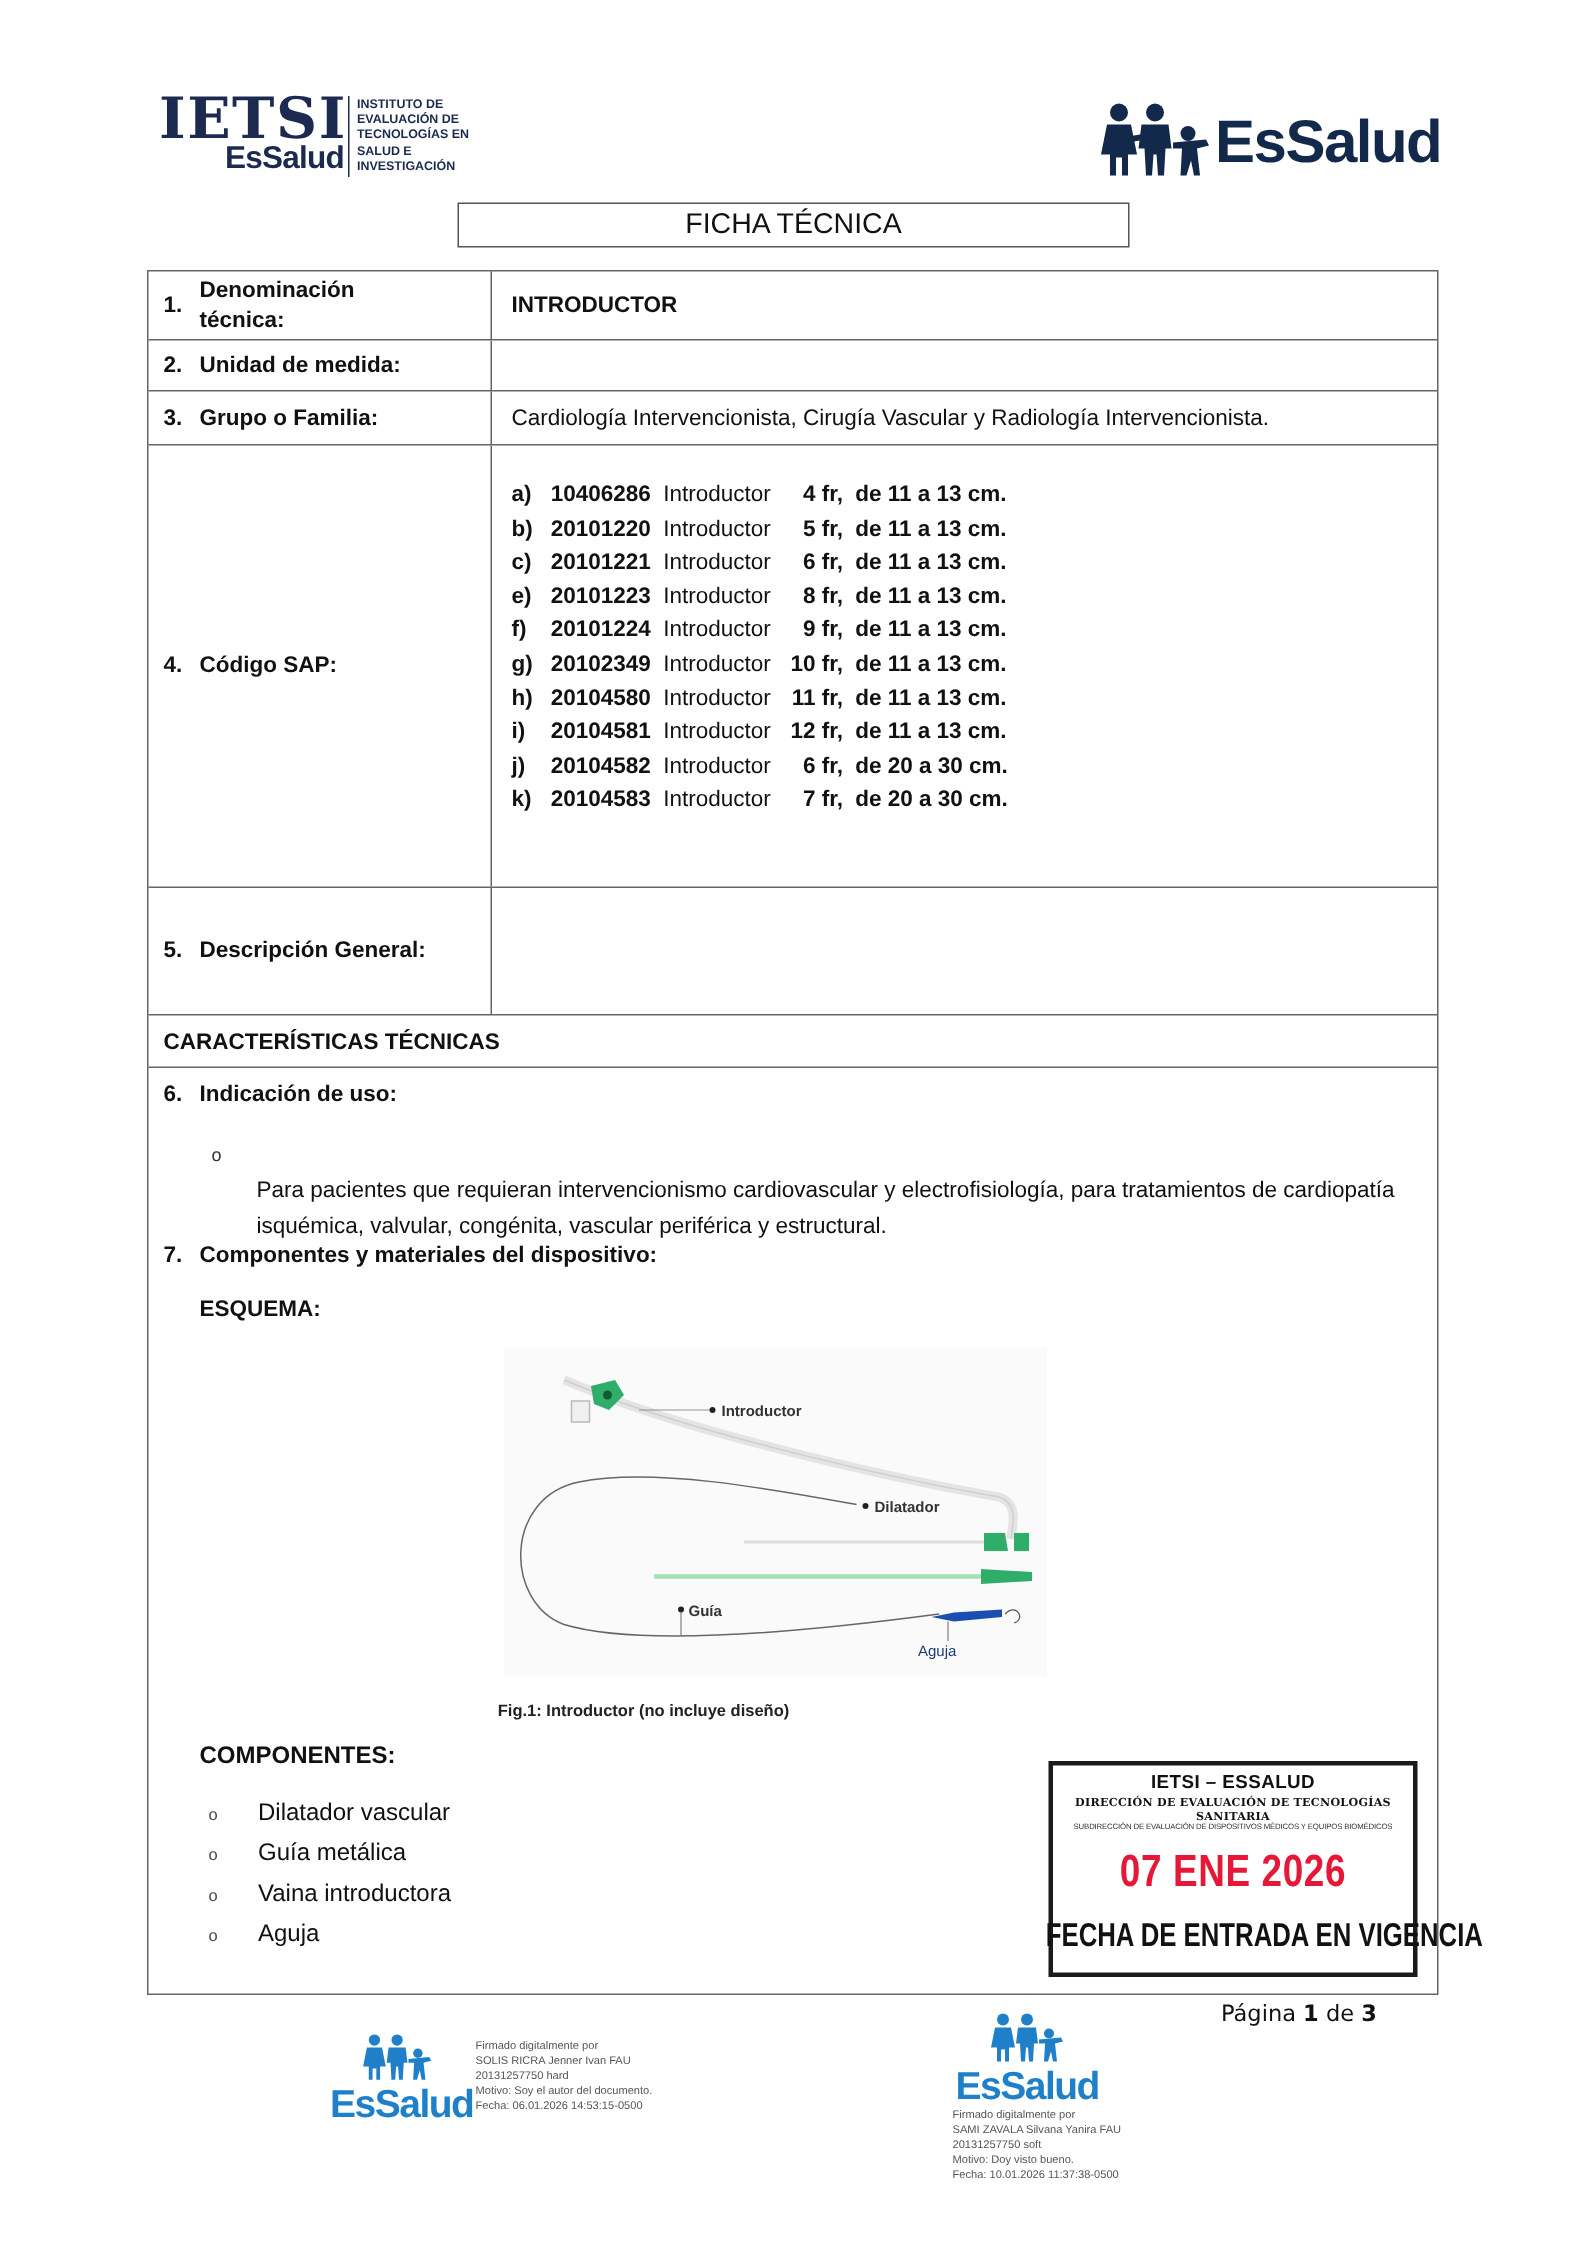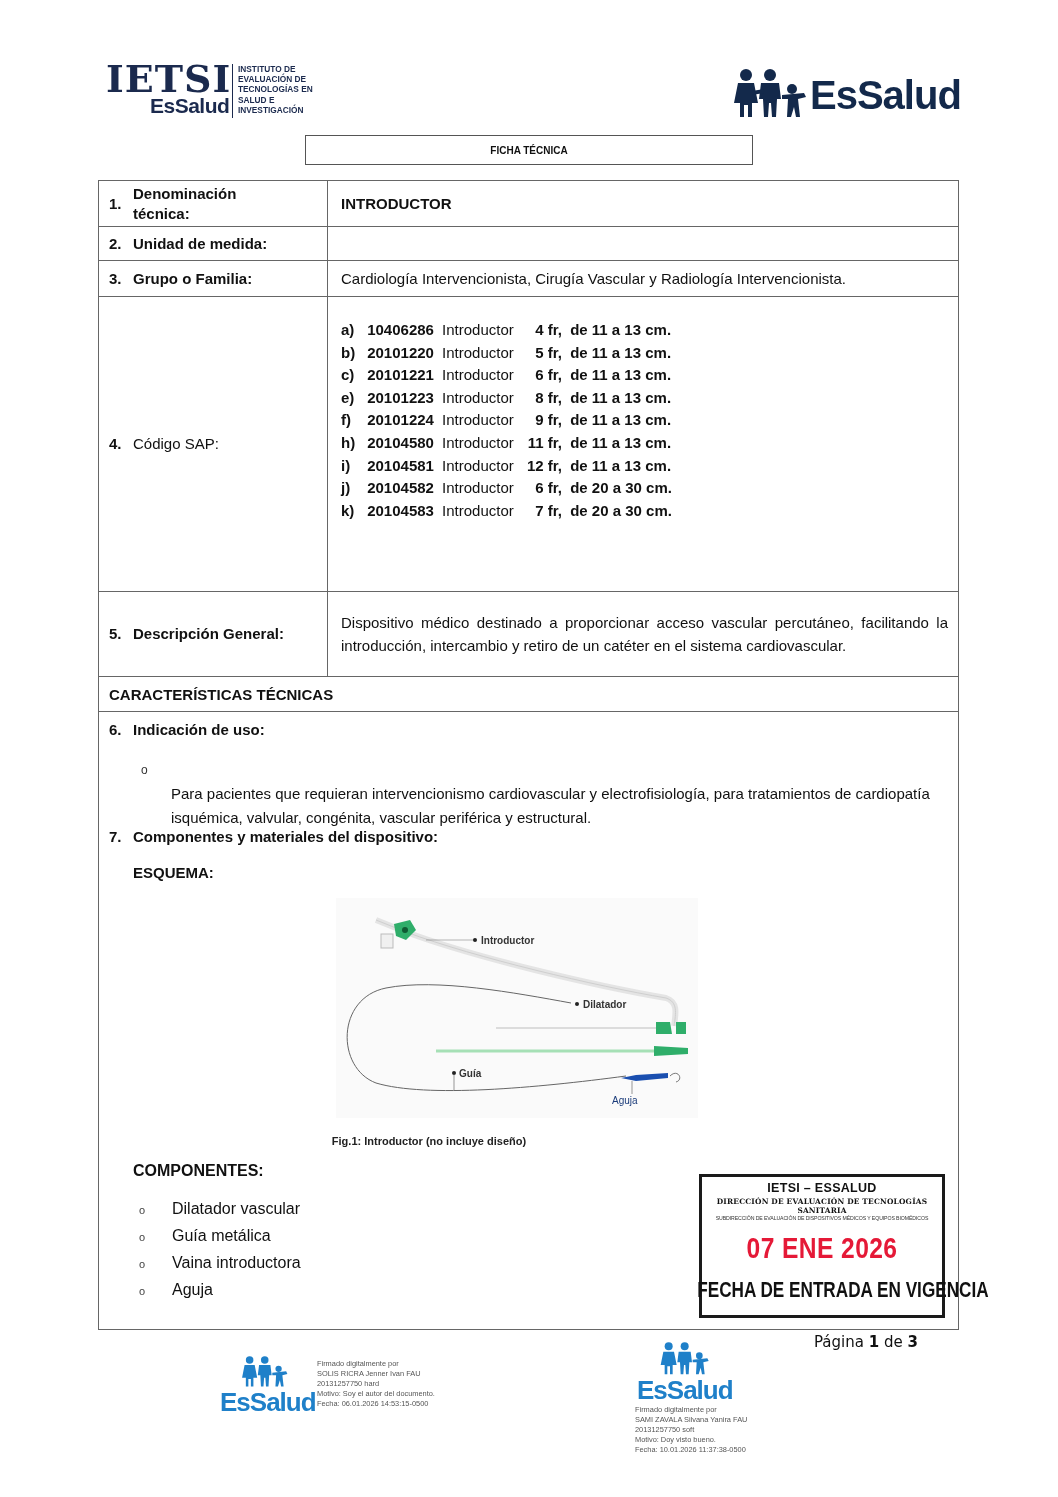--- a/index.html
+++ b/index.html
@@ -17,21 +17,21 @@
   .ietsi-text { position: absolute; left: 134px; top: 4px; font-size: 8.3px; line-height: 10.2px;
                 color: #1b2a4e; font-weight: bold; }
 
   .essalud-logo { left: 734px; top: 67px; width: 226px; height: 54px; }
   .essalud-word { position: absolute; left: 76px; top: 6px; font-size: 40px; font-weight: bold;
                   color: #13294b; letter-spacing: -1px; }
 
   
   .title-box { left: 305px; top: 135px; width: 446px; height: 28px; border: 1.5px solid #555;
                display: flex; align-items: center; justify-content: center;
-               font-weight: bold; font-size: 10px; }
+               font-weight: normal; font-size: 19px; }
 
   
   .main { left: 98px; top: 180px; width: 861px; height: 1150px; border: 1.5px solid #666; box-sizing: border-box; }
   .row { position: absolute; left: 0; width: 100%; border-bottom: 1.5px solid #666; box-sizing: border-box; }
   .cell-l { position: absolute; left: 0; top: 0; bottom: 0; width: 229px; border-right: 1.5px solid #666;
             box-sizing: border-box; padding-left: 10px; display: flex; align-items: center;
             font-weight: bold; font-size: 15px; line-height: 20px; }
   .cell-r { position: absolute; left: 229px; right: 0; top: 0; bottom: 0; padding: 0 10px 0 13px;
             display: flex; align-items: center; font-size: 15px; }
   .num { display: inline-block; width: 24px; }
@@ -121,44 +121,42 @@
     <div class="cell-l">
       <span class="num">3.</span>
       <span class="lbl">Grupo o Familia:</span>
     </div>
     <div class="cell-r">Cardiología Intervencionista, Cirugía Vascular y Radiología Intervencionista.</div>
   </div>
 
   <div class="row" style="top:116px;height:295px;">
     <div class="cell-l" style="font-weight:bold">
       <span class="num">4.</span>
-      <span class="lbl" style="font-weight:normal">Código SAP:</span>
+      <span class="lbl" style="font-weight:bold">Código SAP:</span>
     </div>
     <div class="cell-r" style="align-items:flex-start;padding-top:22px;">
       <div class="sap-list" id="sap-list">
           <div class="sap-item"><b style="display:inline-block;width:22px">a)</b> <b>10406286</b> <span style="margin-left:4px">Introductor</span> <b style="display:inline-block;min-width:44px;text-align:right;margin-right:4px">4 fr,</b> <b>de 11 a 13 cm.</b> </div>
           <div class="sap-item"><b style="display:inline-block;width:22px">b)</b> <b>20101220</b> <span style="margin-left:4px">Introductor</span> <b style="display:inline-block;min-width:44px;text-align:right;margin-right:4px">5 fr,</b> <b>de 11 a 13 cm.</b> </div>
           <div class="sap-item"><b style="display:inline-block;width:22px">c)</b> <b>20101221</b> <span style="margin-left:4px">Introductor</span> <b style="display:inline-block;min-width:44px;text-align:right;margin-right:4px">6 fr,</b> <b>de 11 a 13 cm.</b> </div>
           <div class="sap-item"><b style="display:inline-block;width:22px">e)</b> <b>20101223</b> <span style="margin-left:4px">Introductor</span> <b style="display:inline-block;min-width:44px;text-align:right;margin-right:4px">8 fr,</b> <b>de 11 a 13 cm.</b> </div>
           <div class="sap-item"><b style="display:inline-block;width:22px">f)</b> <b>20101224</b> <span style="margin-left:4px">Introductor</span> <b style="display:inline-block;min-width:44px;text-align:right;margin-right:4px">9 fr,</b> <b>de 11 a 13 cm.</b> </div>
+          <div class="sap-item"><b style="display:inline-block;width:22px">g)</b> <b>20102349</b> <span style="margin-left:4px">Introductor</span> <b style="display:inline-block;min-width:44px;text-align:right;margin-right:4px">10 fr,</b> <b>de 11 a 13 cm.</b> </div>
           <div class="sap-item"><b style="display:inline-block;width:22px">h)</b> <b>20104580</b> <span style="margin-left:4px">Introductor</span> <b style="display:inline-block;min-width:44px;text-align:right;margin-right:4px">11 fr,</b> <b>de 11 a 13 cm.</b> </div>
           <div class="sap-item"><b style="display:inline-block;width:22px">i)</b> <b>20104581</b> <span style="margin-left:4px">Introductor</span> <b style="display:inline-block;min-width:44px;text-align:right;margin-right:4px">12 fr,</b> <b>de 11 a 13 cm.</b> </div>
           <div class="sap-item"><b style="display:inline-block;width:22px">j)</b> <b>20104582</b> <span style="margin-left:4px">Introductor</span> <b style="display:inline-block;min-width:44px;text-align:right;margin-right:4px">6 fr,</b> <b>de 20 a 30 cm.</b> </div>
           <div class="sap-item"><b style="display:inline-block;width:22px">k)</b> <b>20104583</b> <span style="margin-left:4px">Introductor</span> <b style="display:inline-block;min-width:44px;text-align:right;margin-right:4px">7 fr,</b> <b>de 20 a 30 cm.</b> </div>
         </div>
     </div>
   </div>
 
   <div class="row" style="top:411px;height:85px;">
     <div class="cell-l">
       <span class="num">5.</span>
       <span class="lbl">Descripción General:</span>
-    </div>
-    <div class="cell-r">
-      <div class="desc">Dispositivo médico destinado a proporcionar acceso vascular percutáneo, facilitando la introducción, intercambio y retiro de un catéter en el sistema cardiovascular.</div>
     </div>
   </div>
 
   <div class="row section-head" style="top:496px;height:35px;">CARACTERÍSTICAS TÉCNICAS</div>
 
   <div class="abs" style="left:10px;top:540px;">
     <span class="h-item num">6.</span><span class="h-item">Indicación de uso:</span>
   </div>
   <div class="abs" style="left:42px;top:579px;width:805px;">
     <span class="abs" style="left:0;top:3px;font-size:12px;color:#333">o</span>

